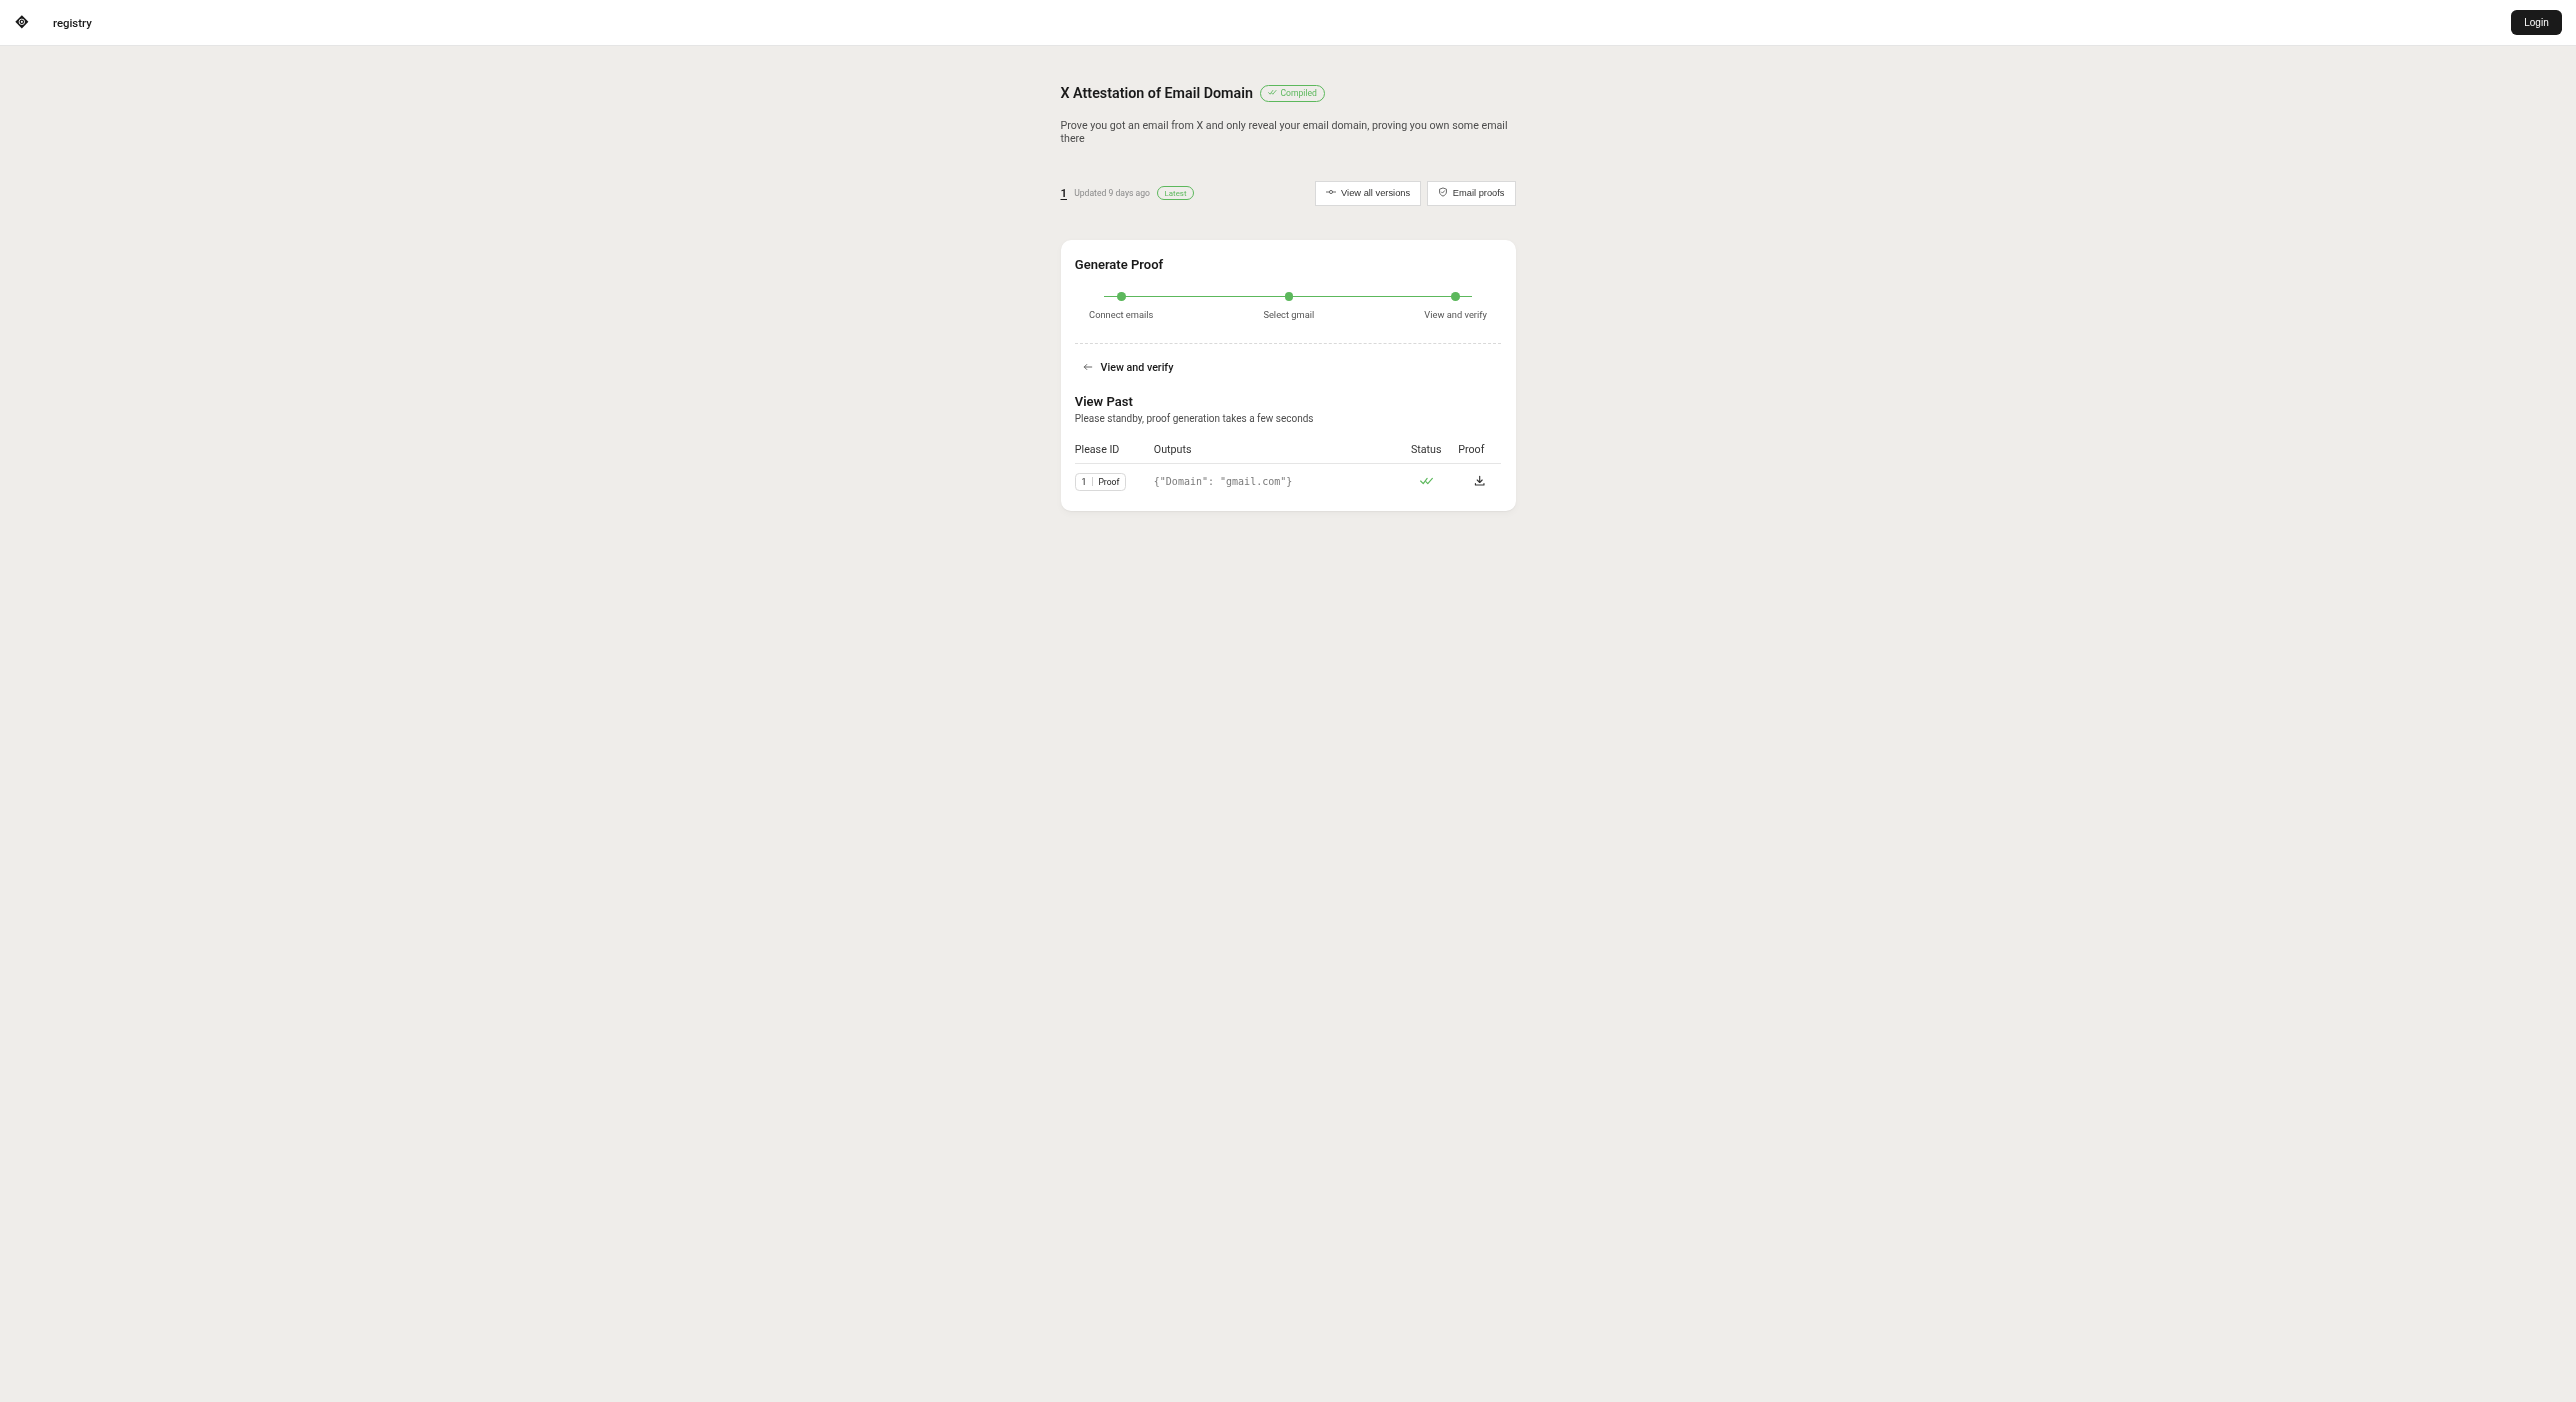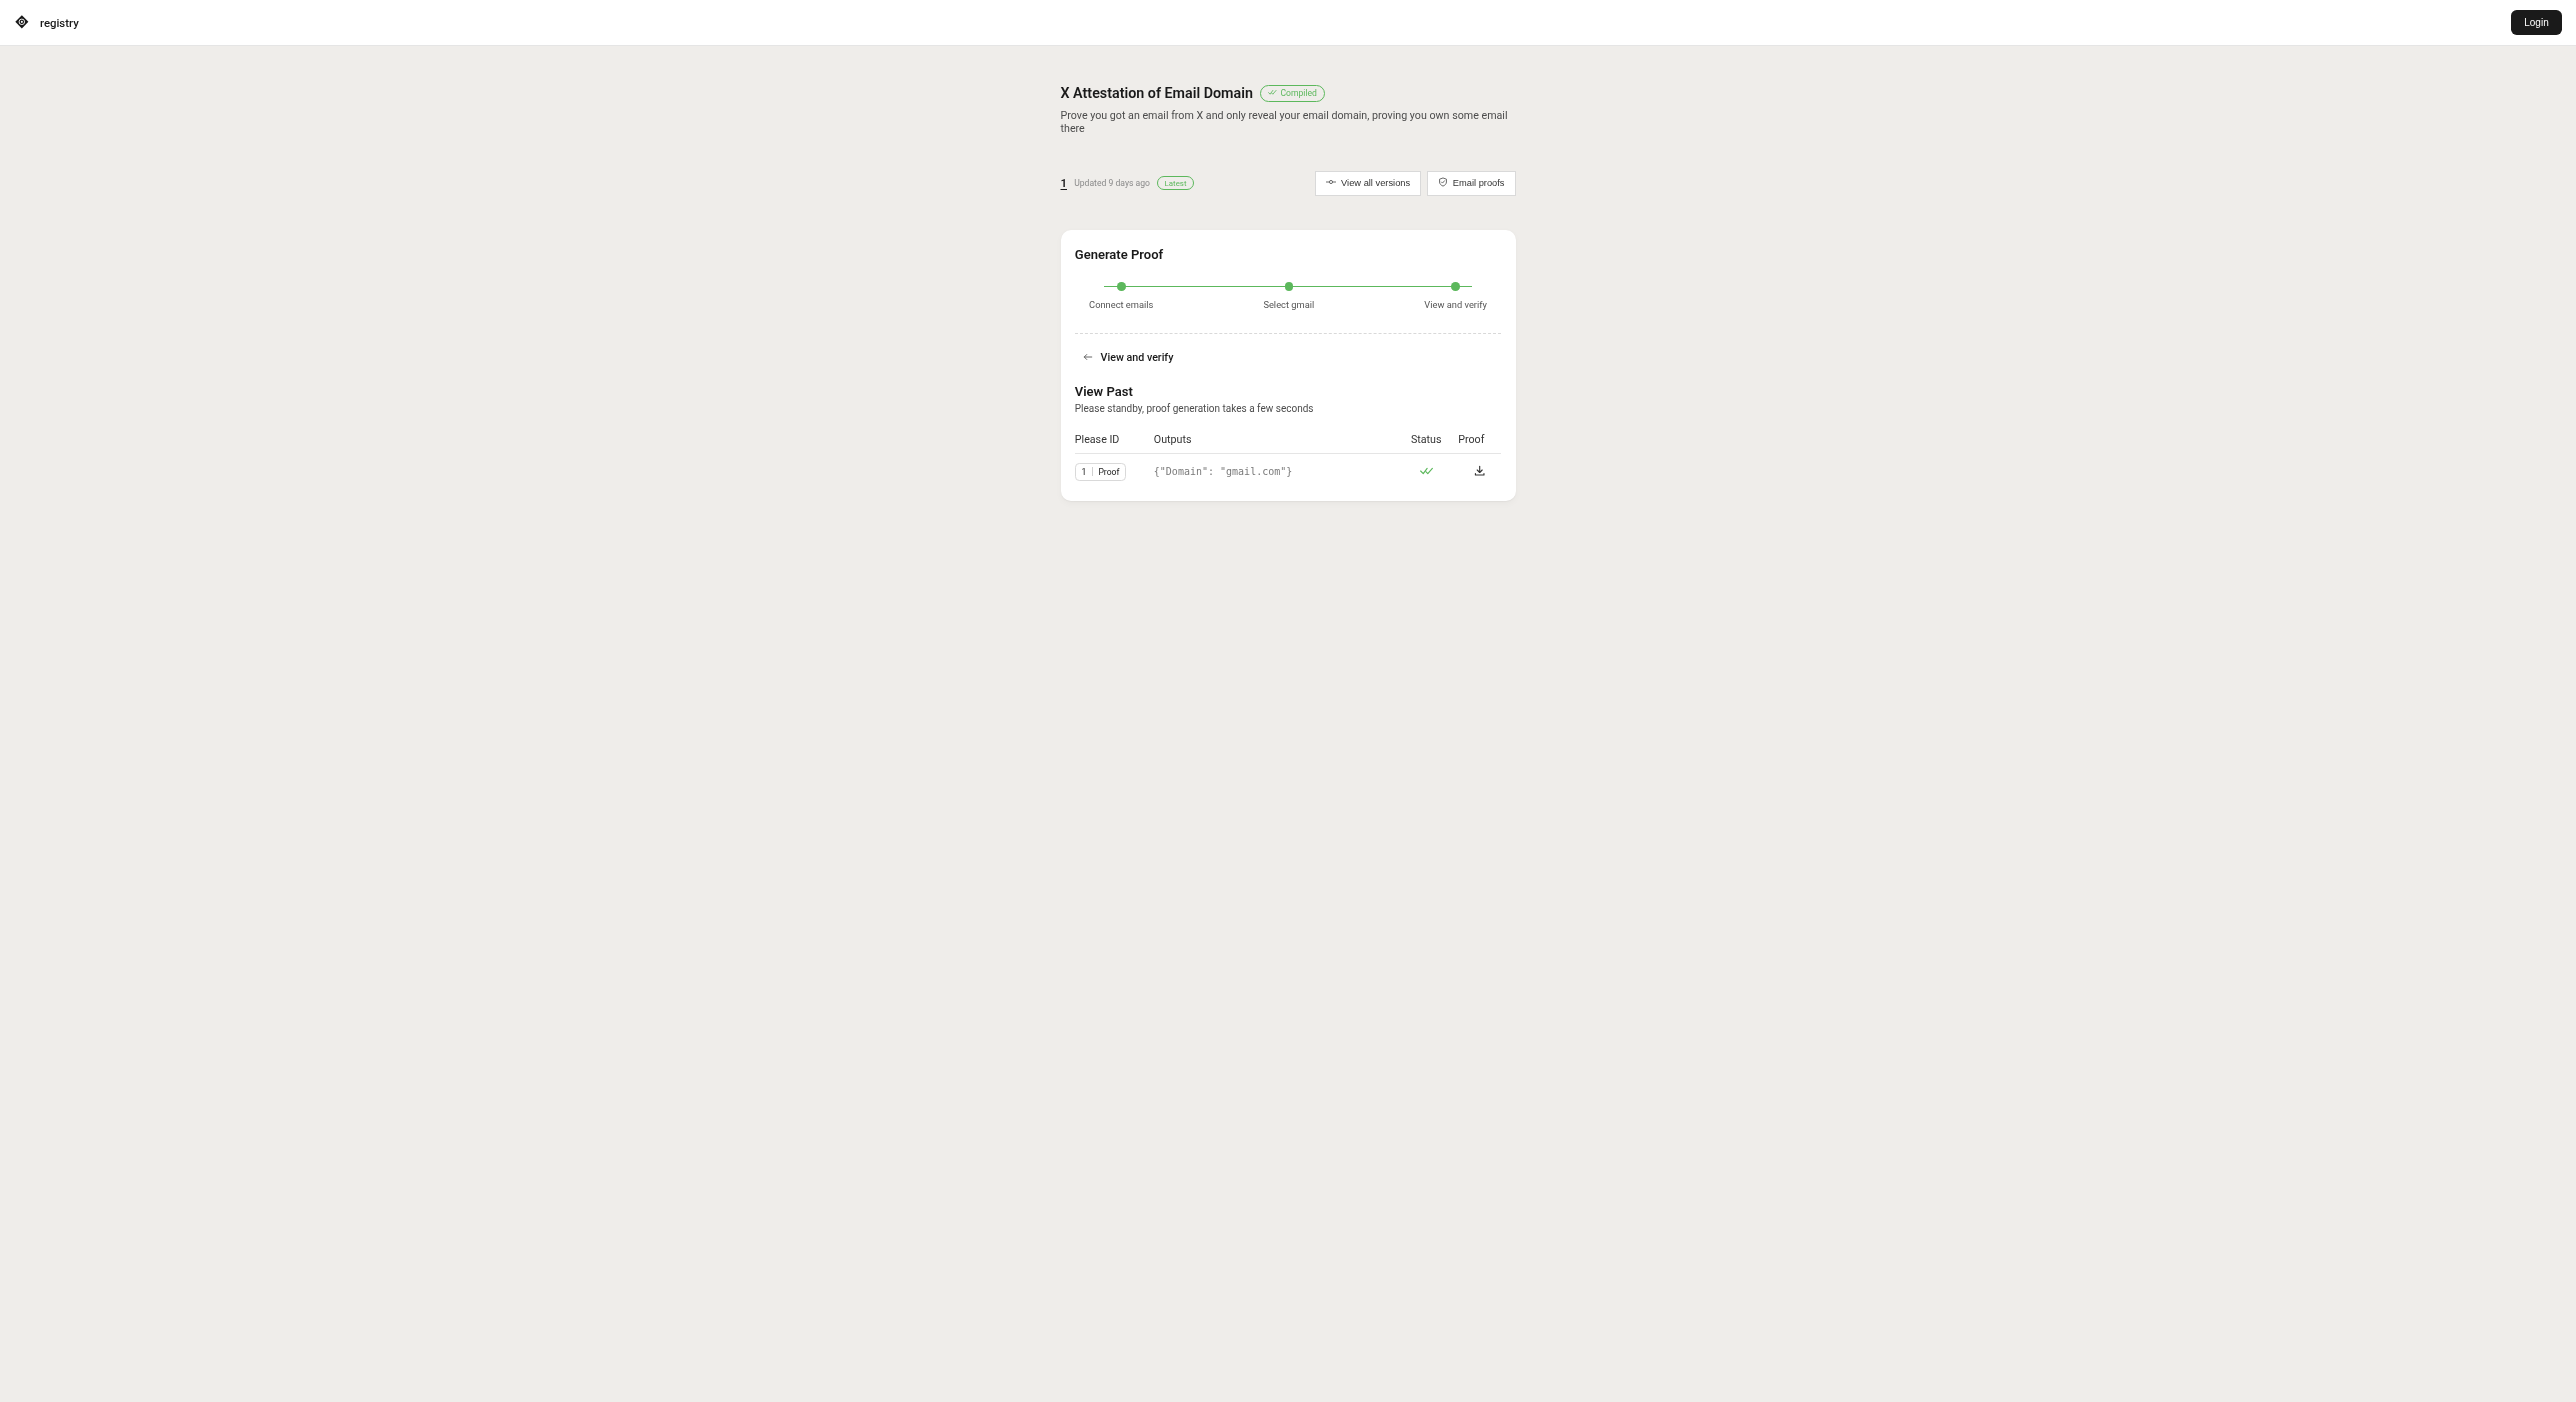--- a/index.html
+++ b/index.html
@@ -20,21 +20,21 @@
   border-bottom: 0.7px solid #e5e5e5;
   display: flex;
   justify-content: space-between;
   align-items: center;
   padding: 10px 14.3px;
 }
 
 .brand {
   display: flex;
   align-items: center;
-  gap: 10px;
+  gap: 23px;
 }
 
 .brand-logo {
   width: 15.7px;
   height: 15.7px;
 }
 
 .brand-name {
   font-size: 11.4px;
   font-weight: 500;
@@ -55,21 +55,21 @@
 .container {
   max-width: 455px;
   margin: 0 auto;
   padding: 39px 0 29px;
 }
 
 .title-row {
   display: flex;
   align-items: center;
   gap: 7.2px;
-  margin-bottom: 7px;
+  margin-bottom: 17px;
 }
 
 .page-title {
   font-size: 14.3px;
   font-weight: 600;
   color: #1a1a1a;
 }
 
 .compiled-badge {
   display: inline-flex;

